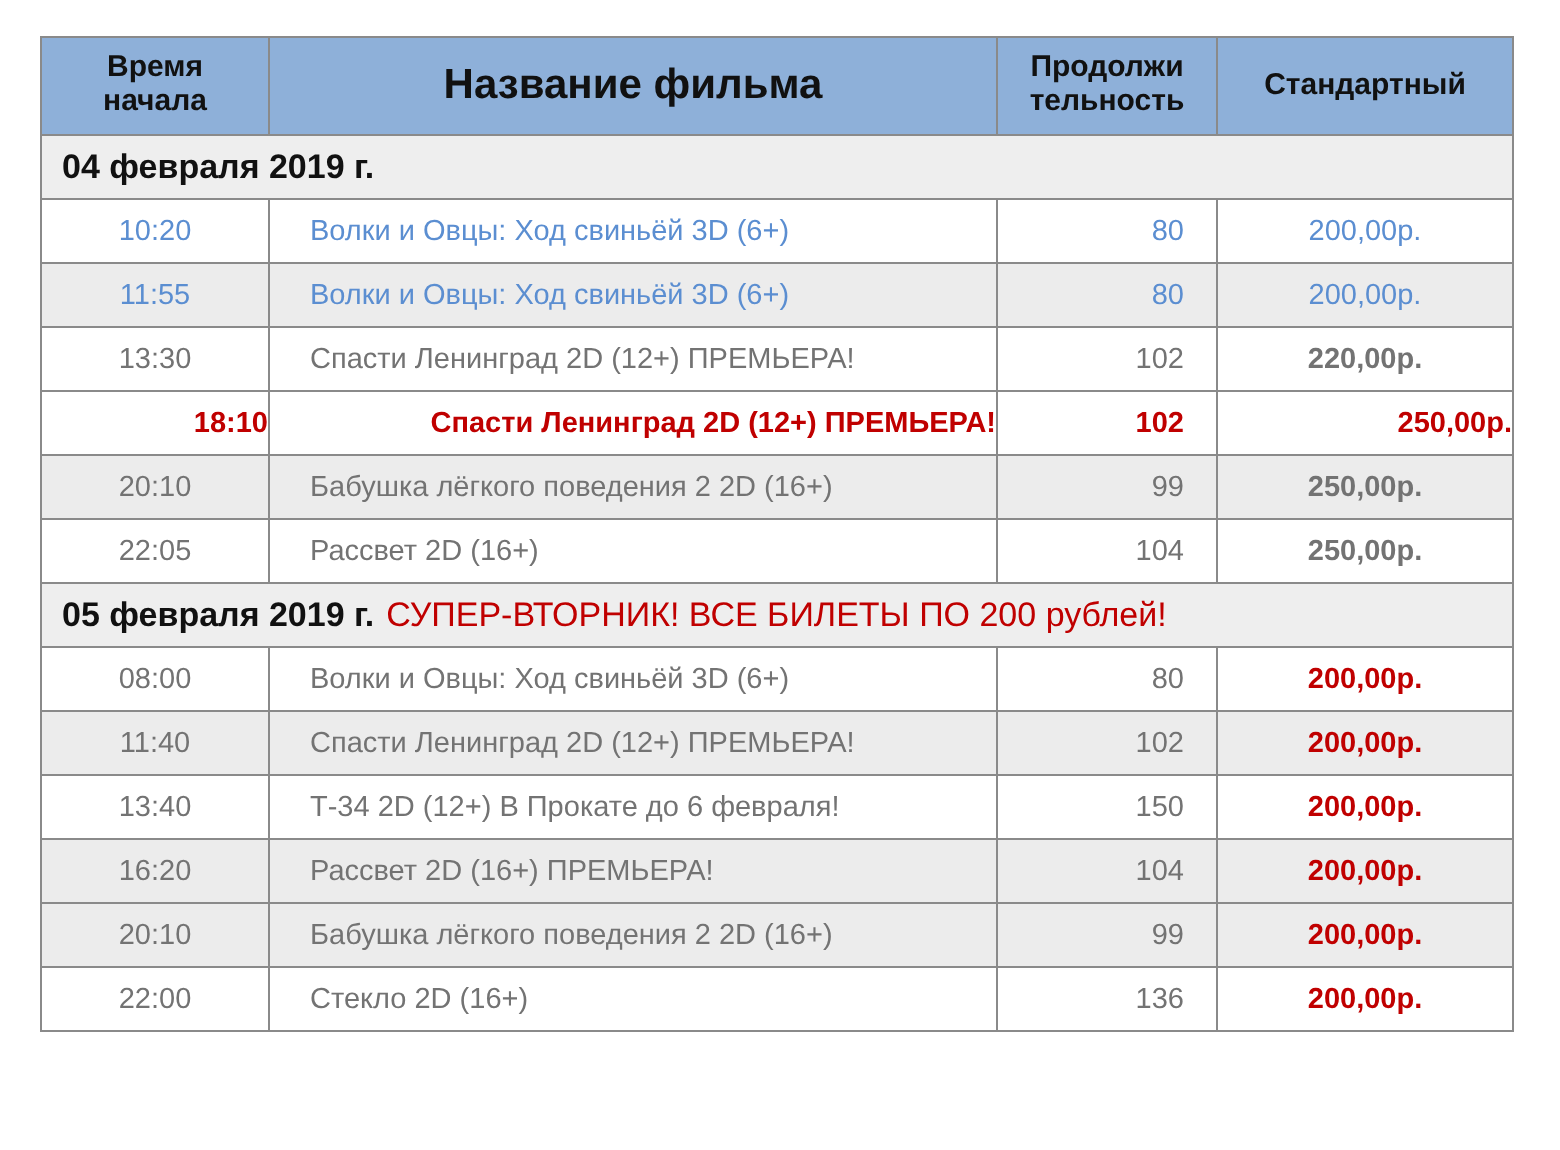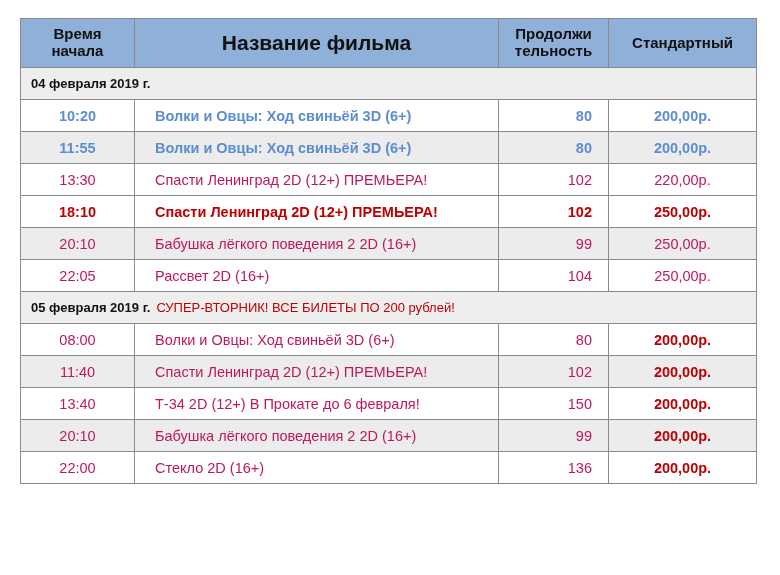--- a/index.html
+++ b/index.html
@@ -49,40 +49,40 @@
     text-align: center;
     height: 48px;
     padding: 2px 4px;
   }
   thead th.th-title { font-size: 21px; }
 
   tr.day-row td {
     background: #eeeeee;
     height: 31px;
     padding: 0 0 0 10px;
-    font-size: 13px;
+    font-size: 17px;
     font-weight: bold;
     color: #111111;
     text-align: left;
     white-space: nowrap;
     overflow: hidden;
   }
   tr.day-row td .promo {
     color: #c00000;
     font-weight: normal;
     margin-left: 6px;
   }
   tr.day-row td .seg {
     display: inline-block;
   }
 
   tbody tr.show-row td {
     height: 31px;
     font-size: 14.5px;
-    color: #be185d;
+    color: #737373;
     background: #ffffff;
   }
   tbody tr.show-row.alt td {
     background: #ececec;
   }
 
   td.cell-time {
     text-align: center;
   }
   td.cell-title {
@@ -91,24 +91,25 @@
     white-space: nowrap;
     overflow: hidden;
   }
   td.cell-dur {
     text-align: right;
     padding-right: 16px;
     padding-left: 32px;
   }
   td.cell-price {
     text-align: center;
-  }
-
-  tr.show-row.blue td { color: #5b8ed1; font-weight: bold; }
-  tr.show-row.red  td { color: #c00000; font-weight: bold; }
+    font-weight: bold;
+  }
+
+  tr.show-row.blue td { color: #5b8ed1; font-weight: normal; }
+  tr.show-row.red  td { color: #c00000; font-weight: bold; text-align: right; }
   td.price-red { color: #c00000 !important; font-weight: bold; }
 </style>
 </head>
 <body>
 
 <div id="root">
   <table class="schedule-table">
     <colgroup>
       <col class="c-time">
       <col class="c-title">
@@ -184,20 +185,26 @@
           <td class="cell-dur">102</td>
           <td class="cell-price price-red">200,00р.</td>
         </tr>
         <tr class="show-row">
           <td class="cell-time">13:40</td>
           <td class="cell-title">Т-34 2D (12+) В Прокате до 6 февраля!</td>
           <td class="cell-dur">150</td>
           <td class="cell-price price-red">200,00р.</td>
         </tr>
         <tr class="show-row alt">
+          <td class="cell-time">16:20</td>
+          <td class="cell-title">Рассвет 2D (16+) ПРЕМЬЕРА!</td>
+          <td class="cell-dur">104</td>
+          <td class="cell-price price-red">200,00р.</td>
+        </tr>
+        <tr class="show-row alt">
           <td class="cell-time">20:10</td>
           <td class="cell-title">Бабушка лёгкого поведения 2 2D (16+)</td>
           <td class="cell-dur">99</td>
           <td class="cell-price price-red">200,00р.</td>
         </tr>
         <tr class="show-row">
           <td class="cell-time">22:00</td>
           <td class="cell-title">Стекло 2D (16+)</td>
           <td class="cell-dur">136</td>
           <td class="cell-price price-red">200,00р.</td>

